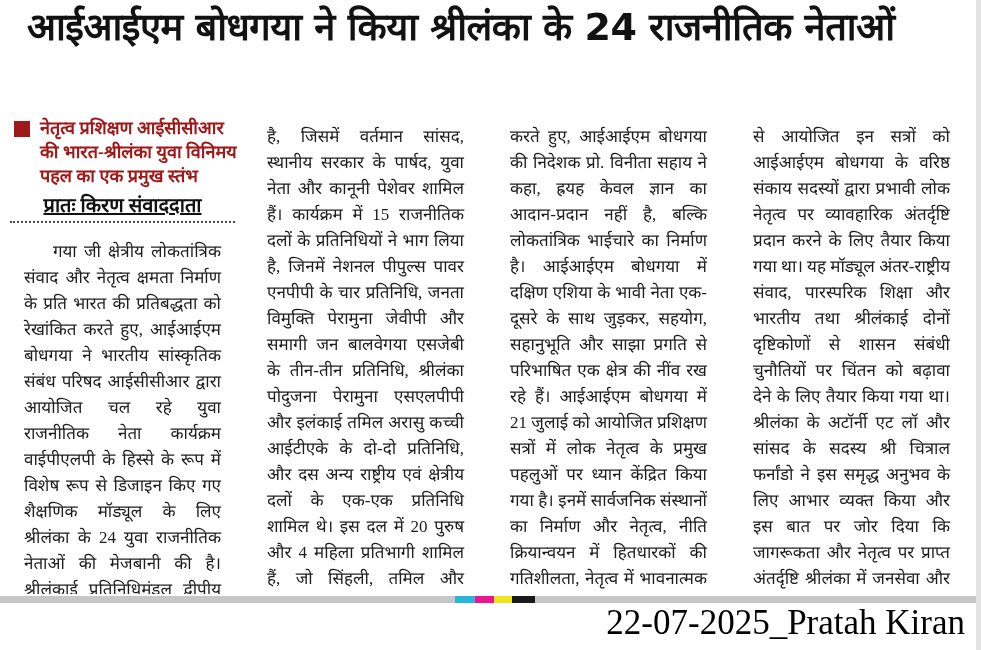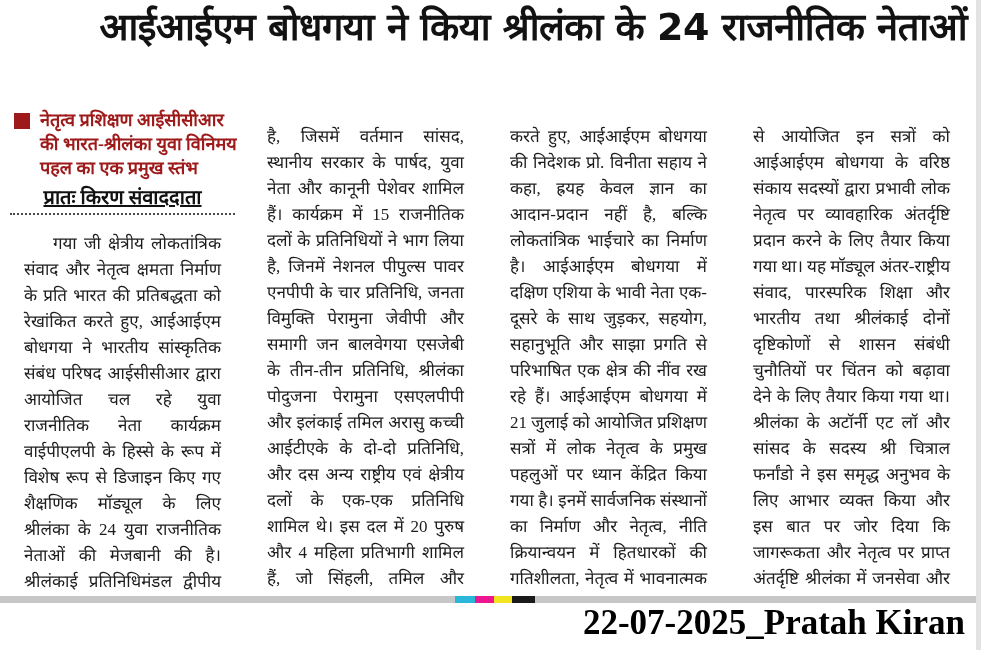--- a/index.html
+++ b/index.html
@@ -5,34 +5,34 @@
   html,body { margin:0; padding:0; background:#fff; }
   .page {
     position:relative; width:981px; height:650px; background:#ffffff;
     overflow:hidden; font-family:"Liberation Serif","DejaVu Serif",serif;
   }
   .right-strip {
     position:absolute; top:0; right:0; width:5px; height:650px;
     background:#e3e3e3;
   }
   .headline {
-    padding:6px 14px 0 14px; text-align:right;
+    padding:6px 14px 0 27px; text-align:left;
     font-family:"DejaVu Sans","Liberation Sans",sans-serif;
     font-weight:700; font-size:38px; line-height:1.13; color:#121212;
     letter-spacing:-0.5px;
   }
   .columns {
     position:absolute; top:108px; left:8px; width:958px; height:486px;
     display:flex; gap:14px;
   }
   .col {
     flex:1 1 0; overflow:hidden; font-size:17px; line-height:26px;
     text-align:justify; color:#1c1c1c;
   }
-  .kicker { display:flex; align-items:flex-start; margin:0 0 4px 0; }
+  .kicker { display:flex; align-items:flex-start; margin:8px 0 4px 0; }
   .kicker-bullet {
     width:16px; height:16px; background:#9e1a1a; flex:none;
     margin:5px 10px 0 6px;
   }
   .kicker-text {
     font-weight:700; color:#9e1a1a; font-size:18px; line-height:24px;
     text-align:left;
   }
   .byline {
     font-weight:700; font-size:20px; line-height:26px; color:#111;
@@ -45,21 +45,21 @@
     background:#c7c7c7;
   }
   .patch { position:absolute; top:0; height:7px; }
   .patch.cyan    { left:455px; width:20px; background:#29b6d8; }
   .patch.magenta { left:475px; width:19px; background:#ec1690; }
   .patch.yellow  { left:494px; width:18px; background:#f2e41e; }
   .patch.black   { left:512px; width:23px; background:#1a1a1a; }
   .footer-label {
     position:absolute; right:16px; top:601px; width:940px;
     text-align:right; font-family:"Liberation Serif",serif;
-    font-weight:700; font-size:35px; line-height:44px; color:#000;
+    font-weight:400; font-size:35px; line-height:44px; color:#000;
   }
 </style>
 </head>
 <body>
 
 <div class="page">
 
   <div class="headline">
     <div>आईआईएम बोधगया ने किया श्रीलंका के 24 राजनीतिक नेताओं</div>
   </div>

